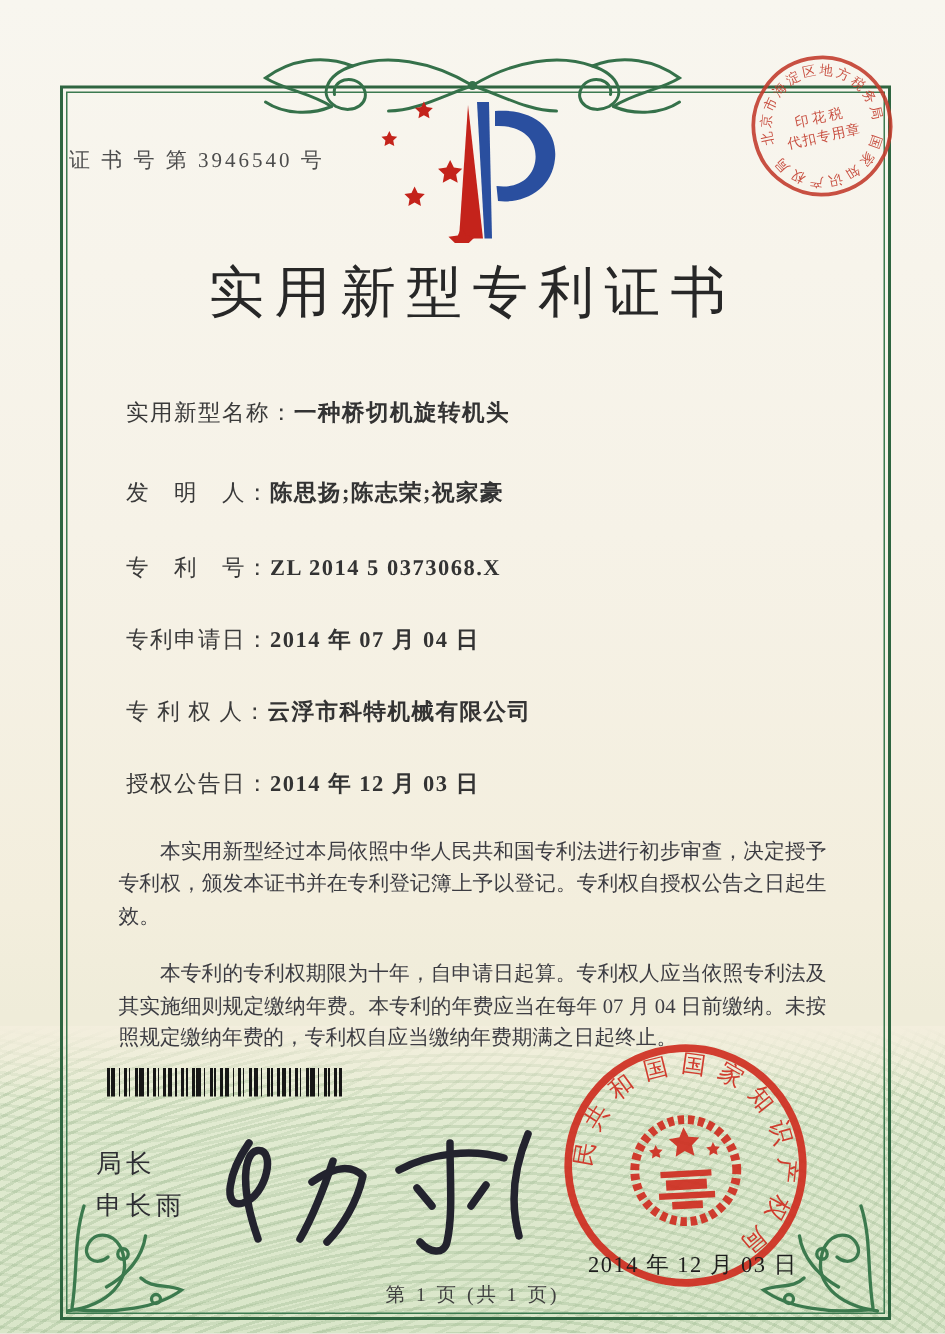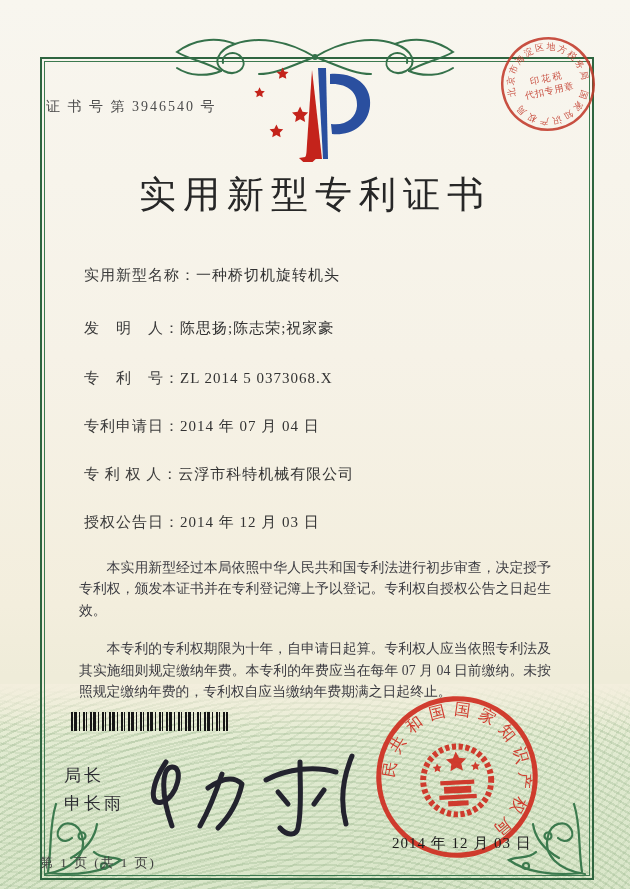--- a/index.html
+++ b/index.html
@@ -34,21 +34,21 @@
   }
   .logo{position:absolute;left:250px;top:62px;z-index:2;}
   .tax-seal{position:absolute;left:498px;top:34px;z-index:3;transform:rotate(-12deg);opacity:.88;}
   .title{
     position:absolute;left:40px;top:170px;width:550px;z-index:2;
     text-align:center;font-size:37px;font-weight:normal;color:#272727;letter-spacing:7px;margin:0;
   }
   .fields{position:absolute;left:64px;top:0;z-index:2;width:520px;}
   .field-row{position:absolute;left:0;font-size:15px;color:#3a3a3a;white-space:nowrap;letter-spacing:1px;}
   .field-row .lab{color:#3a3a3a;margin-left:20px;}
-  .field-row .val{color:#333;}
+  .field-row .val{color:#333;font-weight:bold;}
   .f0{top:266px}.f1{top:319px}.f2{top:369px}.f3{top:417px}.f4{top:465px}.f5{top:513px}
   .paras{
     position:absolute;left:62px;top:540px;width:506px;z-index:2;
     font-size:13.8px;line-height:21.4px;color:#3c3c42;text-align:justify;
   }
   .paras p{margin:17px;text-indent:2em;}
   .barcode{
     position:absolute;left:71px;top:712px;width:157px;height:19px;z-index:2;
     background:repeating-linear-gradient(90deg,
       #161616 0 2px,transparent 2px 3px,
@@ -59,21 +59,21 @@
   }
   .signatory{position:absolute;left:64px;top:762px;z-index:2;font-size:17px;color:#2e2e33;letter-spacing:3px;line-height:28px;}
   .signature{position:absolute;left:138px;top:740px;z-index:3;}
   .office-seal{position:absolute;left:372px;top:692px;z-index:3;transform:rotate(-3deg);opacity:.9;}
   .seal-date{
     position:absolute;left:392px;top:834px;z-index:4;
     font-size:15px;color:#1e1e1e;letter-spacing:1px;white-space:nowrap;
   }
   .footer{
     position:absolute;left:40px;top:854px;width:550px;z-index:2;
-    text-align:left;font-size:13px;color:#3f3f3f;letter-spacing:2px;
+    text-align:center;font-size:13px;color:#3f3f3f;letter-spacing:2px;
   }
   .top-ornament{position:absolute;left:155px;top:30px;z-index:2;}
   .corner{position:absolute;z-index:2;}
   .corner.bl{left:41px;top:788px;}
   .corner.br{left:479px;top:788px;transform:scaleX(-1);}
   svg{display:block;}
 </style>
 </head>
 <body>
 

